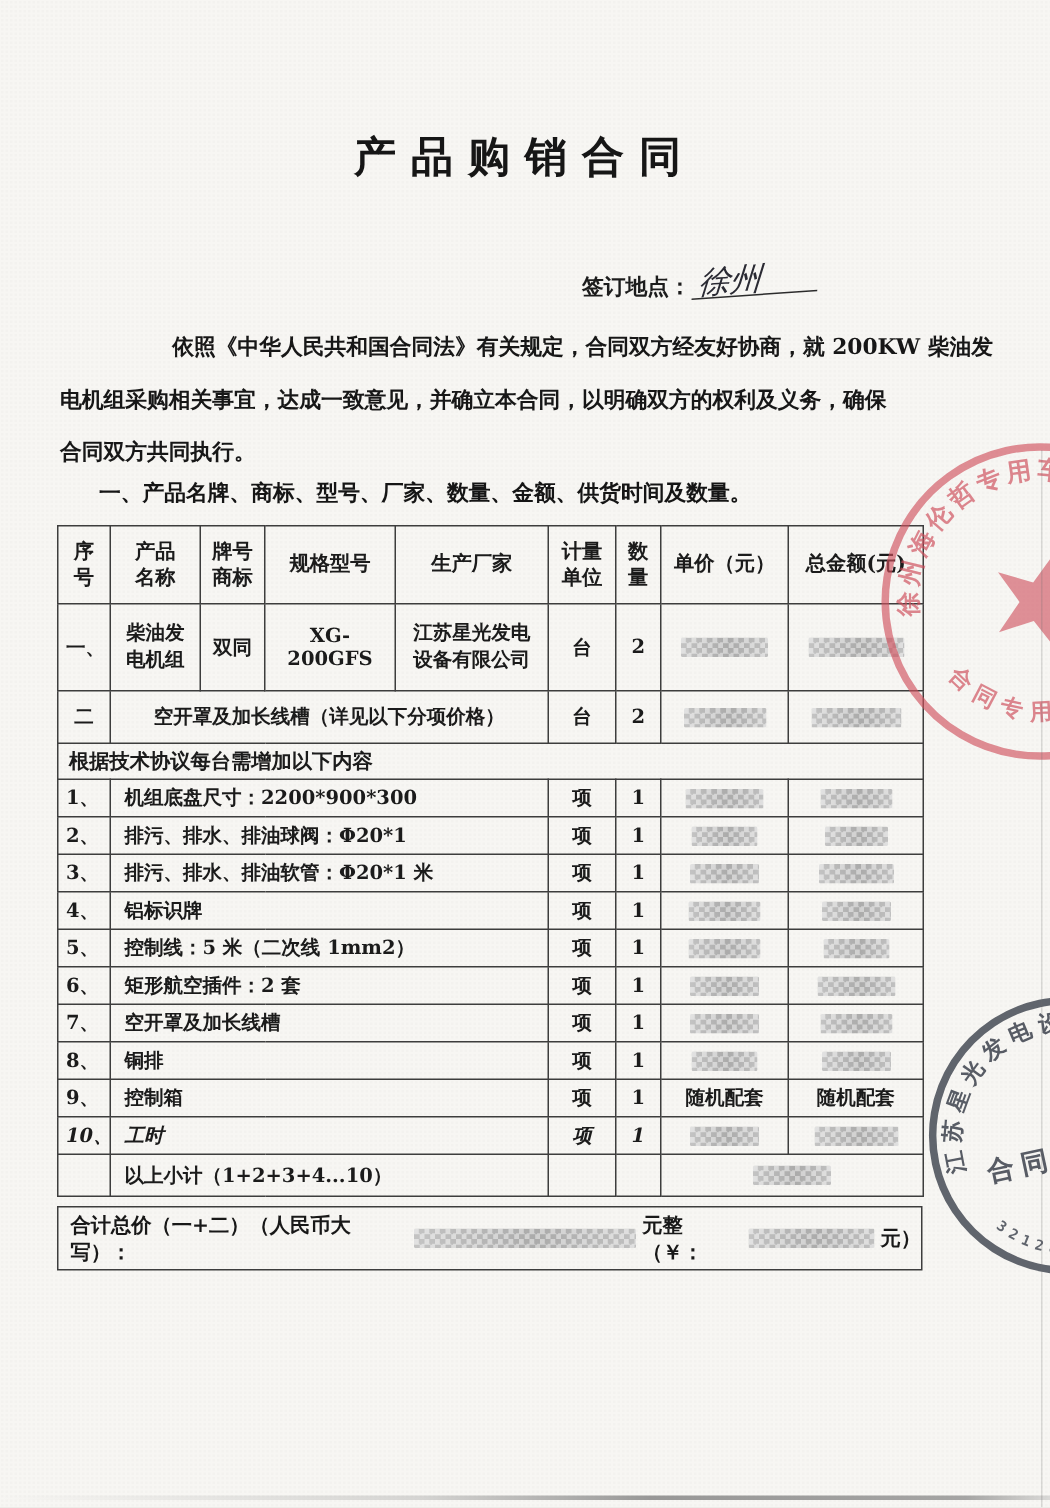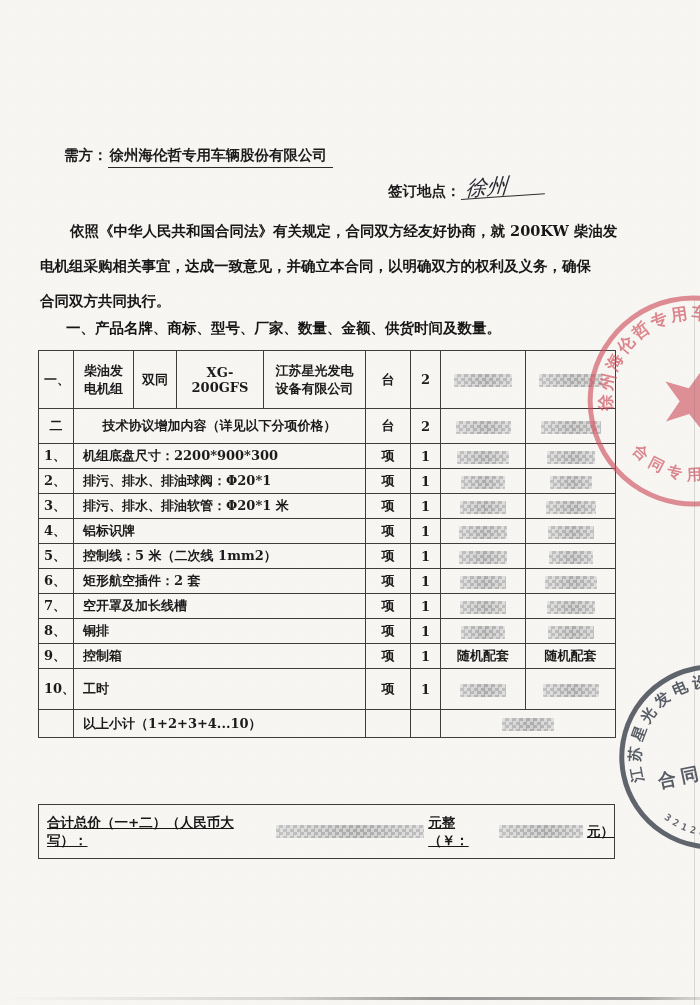--- a/index.html
+++ b/index.html
@@ -18,21 +18,21 @@
   .party-line{position:absolute;left:64px;font-size:14.5px;font-weight:600;}
   .uline{display:inline-block;border-bottom:1.5px solid #2b2b2b;padding:0 6px 2px 2px;min-width:120px;}
   .sign-place{position:absolute;left:388px;top:179px;font-size:14.5px;font-weight:600;}
   .hand{
     display:inline-block;min-width:72px;border-bottom:1.5px solid #2b2b2b;
     font-size:21px;font-weight:500;font-style:italic;color:#2a2a33;
     transform:rotate(-4deg) skewX(-8deg);transform-origin:left bottom;
     padding:0 8px 0 4px;line-height:20px;
   }
   .intro{position:absolute;left:40px;width:622px;font-size:14.5px;font-weight:600;color:#171717;}
-  .intro.i1{text-indent:30px;}
+  .intro.i1{text-indent:30px;text-align:right;}
   .sec-head{position:absolute;left:66px;font-size:14.5px;font-weight:700;color:#151515;}
 
   .tbl-wrap{position:absolute;left:38px;top:350px;width:579px;}
   table{border-collapse:collapse;table-layout:fixed;width:577px;}
   td{border:1px solid #3d3d3d;font-size:13px;font-weight:600;color:#1b1b1b;
      text-align:center;vertical-align:middle;padding:1px 2px;overflow:hidden;}
   .thead td{font-size:13.5px;line-height:17px;}
   .w2{display:inline-block;width:1.3em;line-height:17px;}
   .w4{display:inline-block;width:2.7em;line-height:17px;}
   .wname{display:inline-block;width:3.2em;line-height:18px;}
@@ -42,24 +42,24 @@
   .note td{text-align:left;padding-left:7px;font-size:13.5px;}
   .mosaic{
     display:inline-block;height:13px;vertical-align:middle;border-radius:1px;
     background:
       linear-gradient(90deg,rgba(255,255,255,.22),rgba(0,0,0,.05) 55%,rgba(255,255,255,.18)),
       repeating-conic-gradient(#aeaeae 0% 25%,#d8d8d8 0% 50%);
     background-size:100% 100%,7px 7px;
     opacity:.92;
   }
   .total-box{
-    position:absolute;left:38px;top:804px;width:577px;height:55px;
+    position:absolute;left:38px;top:804px;width:577px;height:43px;
     border:1.5px solid #3d3d3d;box-sizing:border-box;
     display:flex;align-items:center;padding-left:8px;
-    font-size:13.5px;font-weight:700;color:#181818;text-decoration:underline;
+    font-size:13.5px;font-weight:700;color:#181818;
   }
   .total-box .mosaic{margin:0 4px;}
 
   .stamp{position:absolute;pointer-events:none;}
   .stamp-red{left:578px;top:286px;width:230px;height:232px;transform:rotate(9deg);opacity:.82;}
   .stamp-dark{left:612px;top:652px;width:200px;height:212px;transform:rotate(-12deg);opacity:.88;}
 
   .page-edge-bottom{
     position:absolute;left:0;bottom:5px;width:100%;height:3px;
     background:linear-gradient(90deg,rgba(150,150,150,0) 0%,rgba(150,150,150,.35) 40%,rgba(120,120,120,.75) 62%,rgba(130,130,130,.7) 92%,rgba(150,150,150,.3) 100%);
@@ -67,24 +67,22 @@
   .page-edge-right{
     position:absolute;right:5px;top:300px;height:705px;width:1px;
     background:rgba(110,110,110,.22);
   }
 </style>
 </head>
 <body>
 
 <div class="page">
 
-
-  <div class="party-line" style="top:146px;">
-    <span>需方：</span><span class="uline">徐州海伦哲专用车辆股份有限公司</span>
-  </div>
+  <div class="title">产品购销合同</div>
+
 
 
   <div class="sign-place">
     <span>签订地点：</span><span class="hand">徐州</span>
   </div>
 
   <div class="intro i1" style="top:222px;">依照《中华人民共和国合同法》有关规定，合同双方经友好协商，就 200KW 柴油发</div>
   <div class="intro" style="top:257px;">电机组采购相关事宜，达成一致意见，并确立本合同，以明确双方的权利及义务，确保</div>
   <div class="intro" style="top:292px;">合同双方共同执行。</div>
 
@@ -98,42 +96,56 @@
           <col style="width:43px">
         <col style="width:87px">
           <col style="width:102px">
           <col style="width:45px">
         <col style="width:30px">
           <col style="width:85px">
           <col style="width:90px">
       </colgroup>
 
       <tbody>
+          <tr class="thead" style="height:52px;">
+        <td><span class="w2">序号</span></td>
+        <td><span class="w4">产品名称</span></td>
+        <td><span class="w4">牌号商标</span></td>
+        <td>规格型号</td>
+        <td>生产厂家</td>
+        <td><span class="w4">计量单位</span></td>
+        <td><span class="w2">数量</span></td>
+        <td>单价（元）</td>
+        <td>总金额(元)</td>
+      </tr>
 
       <tr style="height:58px;">
         <td class="c-num">一、</td>
         <td><span class="wname">柴油发电机组</span></td>
         <td>双同</td>
         <td>XG-200GFS</td>
         <td><span class="wmaker">江苏星光发电设备有限公司</span></td>
         <td>台</td>
         <td>2</td>
         <td><span class="mosaic" style="width:58px"></span></td>
         <td><span class="mosaic" style="width:64px"></span></td>
       </tr>
 
       <tr style="height:35px;">
         <td>二</td>
-        <td colspan="4">技术协议增加内容（详见以下分项价格）</td>
+        <td colspan="4">空开罩及加长线槽（详见以下分项价格）</td>
         <td>台</td>
         <td>2</td>
         <td><span class="mosaic" style="width:55px"></span></td>
         <td><span class="mosaic" style="width:60px"></span></td>
       </tr>
 
+      <tr class="note" style="height:24px;">
+        <td colspan="9">根据技术协议每台需增加以下内容</td>
+      </tr>
 
       <tr style="height:25px;">
         <td class="c-num">1、</td>
         <td class="c-desc" colspan="4">机组底盘尺寸：2200*900*300</td>
         <td>项</td>
         <td>1</td>
         <td><span class="mosaic" style="width:52px"></span></td>
         <td><span class="mosaic" style="width:48px"></span></td>
       </tr>
 
@@ -202,21 +214,21 @@
 
       <tr style="height:25px;">
         <td class="c-num">9、</td>
         <td class="c-desc" colspan="4">控制箱</td>
         <td>项</td>
         <td>1</td>
         <td>随机配套</td>
         <td>随机配套</td>
       </tr>
 
-      <tr style="height:41px;">
+      <tr style="height:25px;font-style:italic;">
         <td class="c-num">10、</td>
         <td class="c-desc" colspan="4">工时</td>
         <td>项</td>
         <td>1</td>
         <td><span class="mosaic" style="width:46px"></span></td>
         <td><span class="mosaic" style="width:56px"></span></td>
       </tr>
 
       <tr style="height:28px;margin-top:26px;">
         <td></td>

